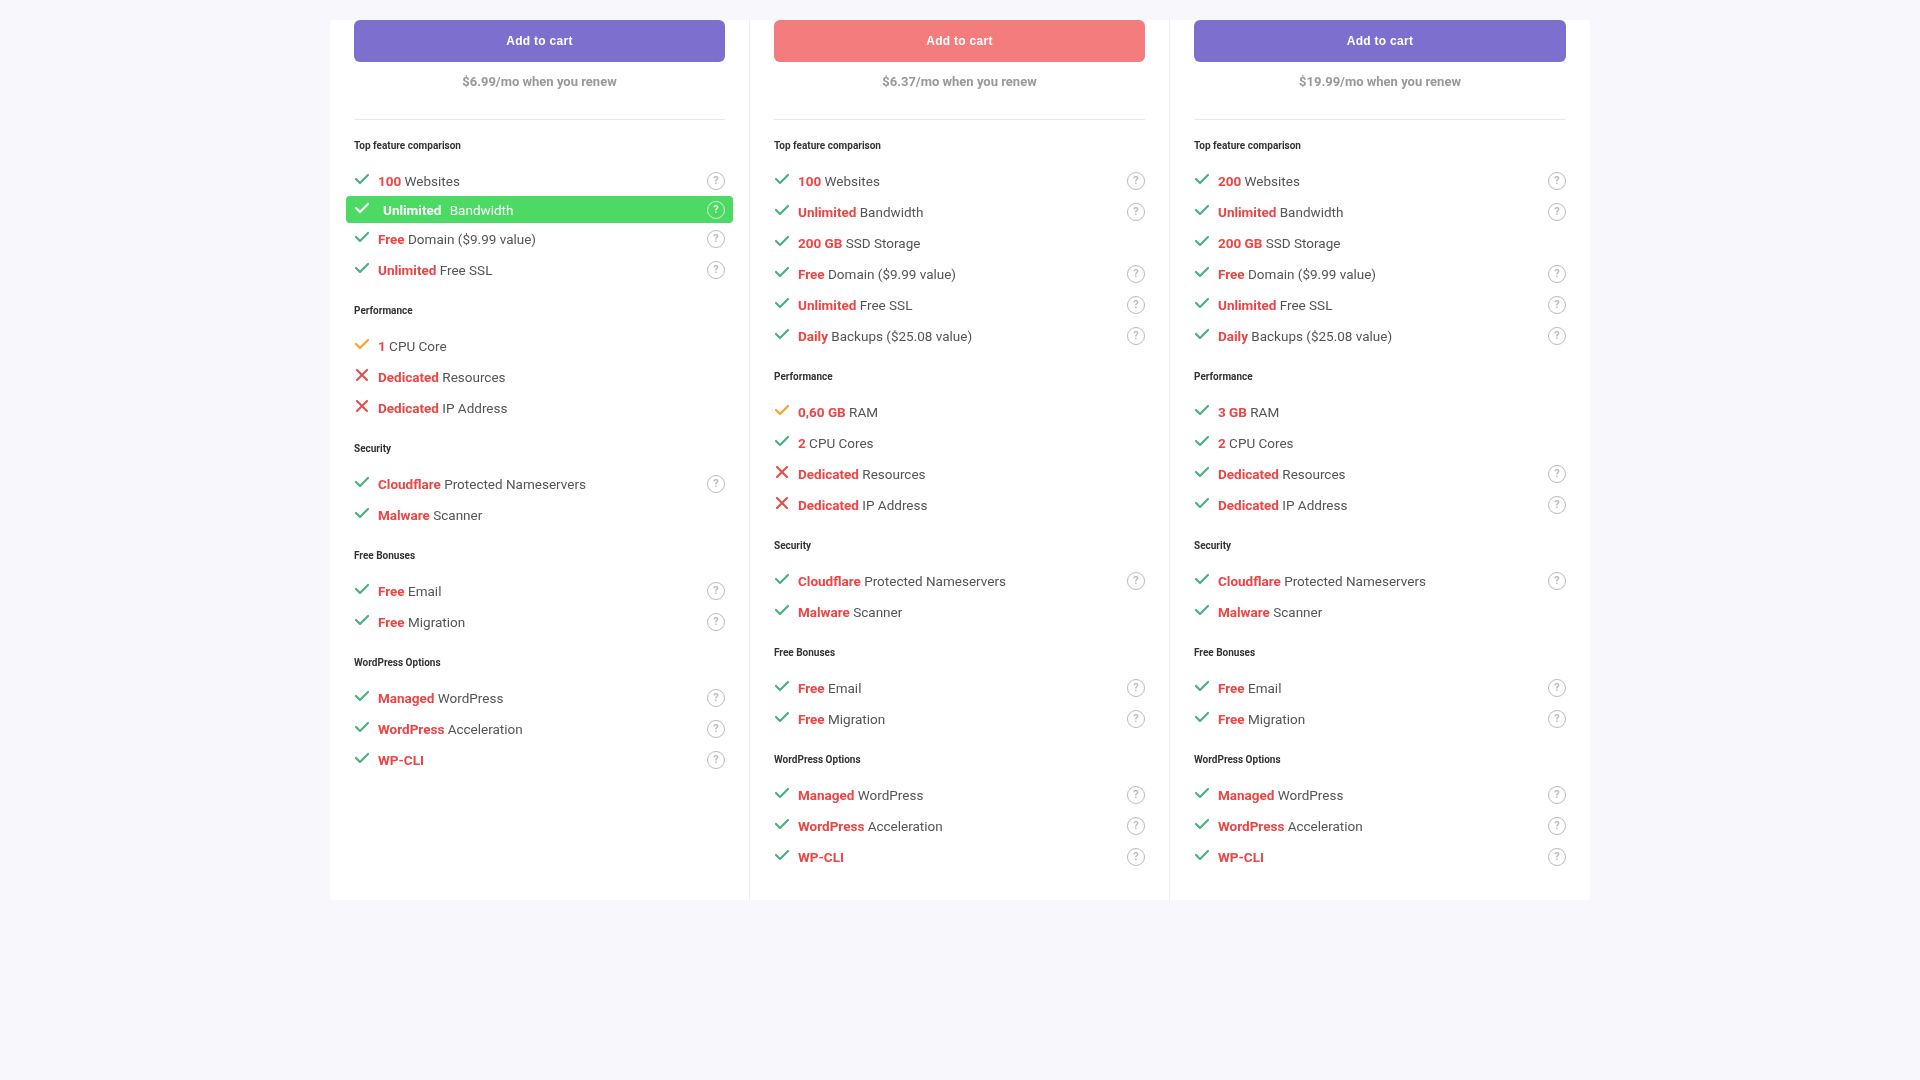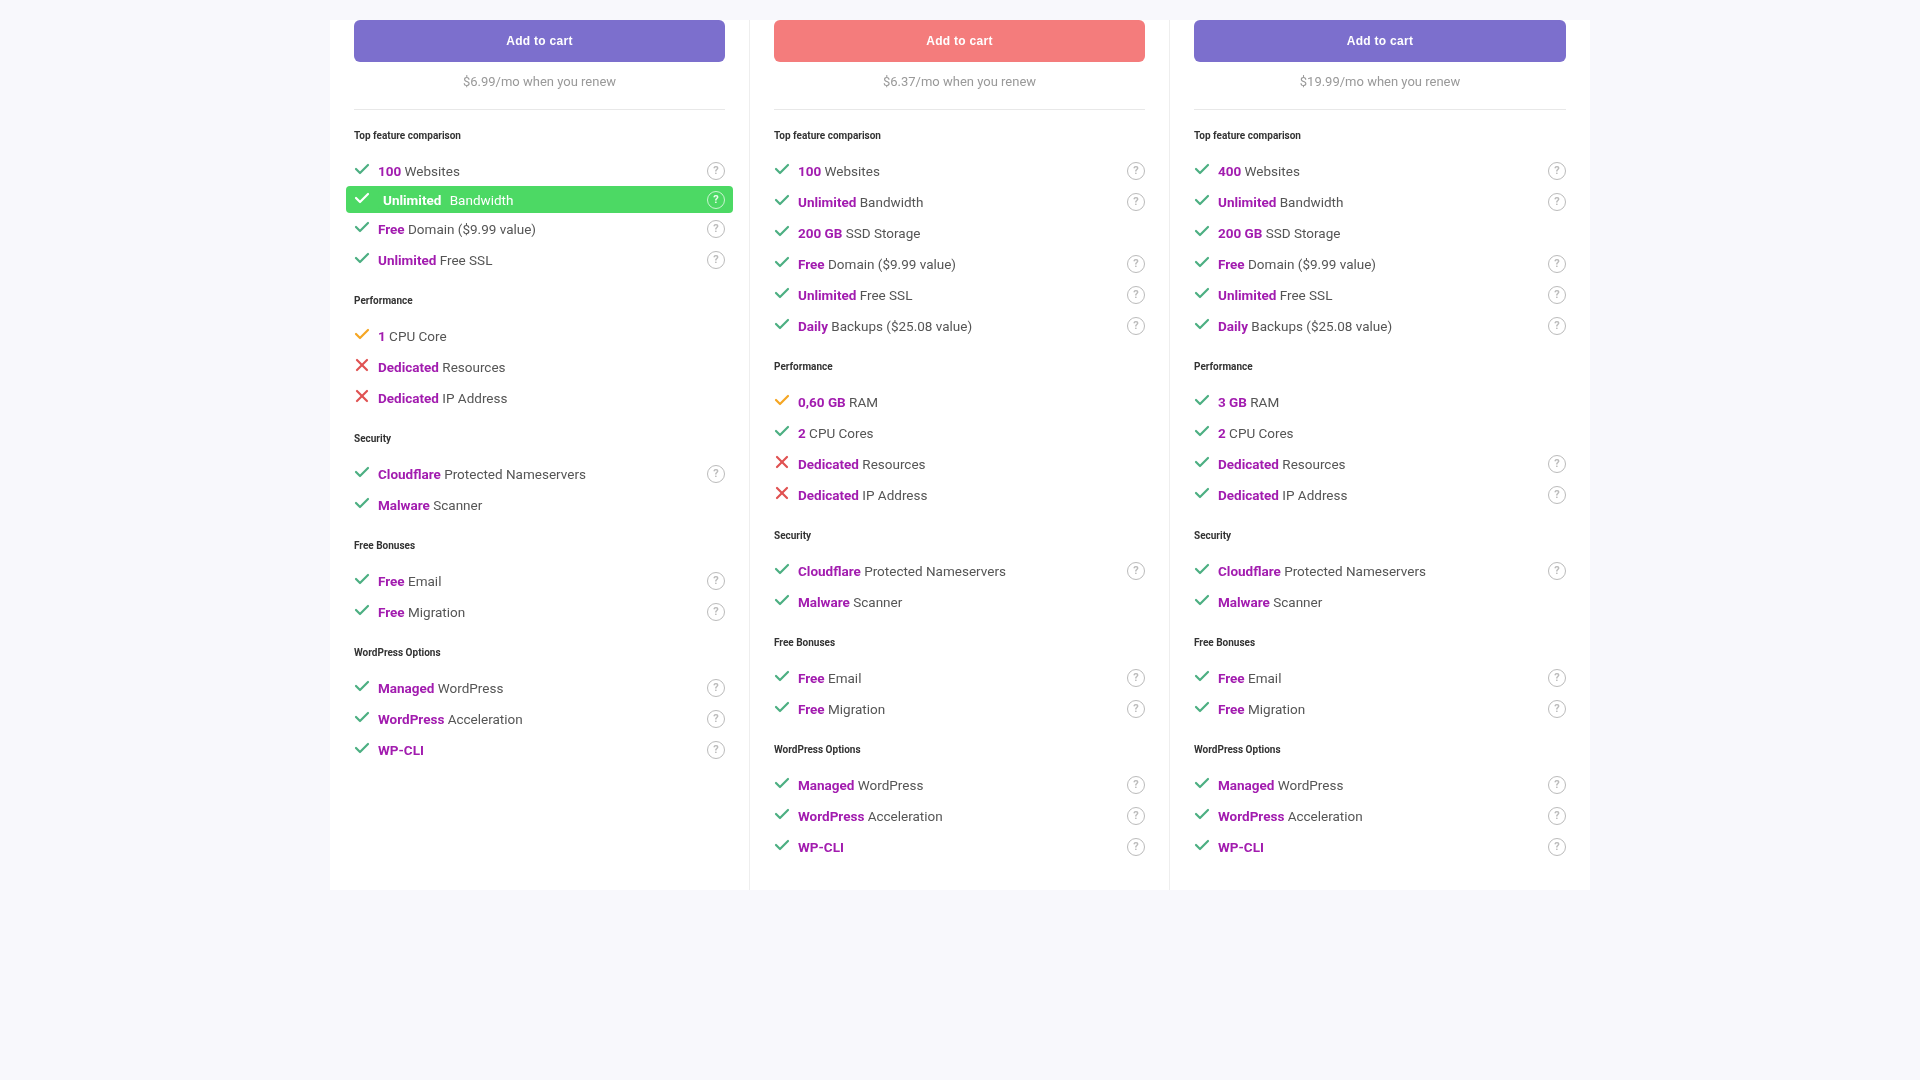--- a/index.html
+++ b/index.html
@@ -41,21 +41,22 @@
       cursor: pointer;
       margin-bottom: 12px;
       letter-spacing: 0.3px;
     }
     .cart-button.purple { background: #7c6fcd; color: #fff; }
     .cart-button.pink { background: #f47c7c; color: #fff; }
     .renew-price {
       text-align: center;
       font-size: 13px;
       color: #999;
-      margin-bottom: 20px;
+      margin-bottom: 30px;
+      font-weight: bold;
     }
     .divider {
       border: none;
       border-top: 1px solid #e8e8e8;
       margin-bottom: 20px;
     }
     .section-title {
       font-size: 10px;
       font-weight: 700;
       color: #333;
@@ -84,21 +85,21 @@
       flex-shrink: 0;
     }
     .check-green { color: #4caf82; }
     .check-yellow { color: #f5a623; }
     .cross-red { color: #e05252; }
     .feature-text {
       color: #555;
       font-size: 13.5px;
     }
     .feature-text strong {
-      color: #a21caf;
+      color: #ef4444;
       font-weight: 700;
     }
     .feature-text .highlight-unlimited {
       background: #4cd964;
       color: #fff;
       padding: 1px 5px;
       border-radius: 3px;
       font-weight: 700;
     }
     .info-icon {
@@ -453,21 +454,21 @@
       <button class="cart-button purple">Add to cart</button>
       <div class="renew-price">$19.99/mo when you renew</div>
       <hr class="divider">
       <div class="section-title">Top feature comparison</div>
       <ul class="feature-list">
         <li class="feature-item">
           <div class="feature-left">
             <span><svg class="check-icon check-green" viewBox="0 0 16 16" fill="none" xmlns="http://www.w3.org/2000/svg">
                 <polyline points="2,8 6,12 14,4" stroke="currentColor" stroke-width="2.2" stroke-linecap="round" stroke-linejoin="round"></polyline>
               </svg></span>
-            <span class="feature-text"><strong>400</strong> Websites</span>
+            <span class="feature-text"><strong>200</strong> Websites</span>
           </div>
           <div class="info-icon">?</div>
         </li>
         <li class="feature-item">
           <div class="feature-left">
             <span><svg class="check-icon check-green" viewBox="0 0 16 16" fill="none" xmlns="http://www.w3.org/2000/svg">
                 <polyline points="2,8 6,12 14,4" stroke="currentColor" stroke-width="2.2" stroke-linecap="round" stroke-linejoin="round"></polyline>
               </svg></span>
             <span class="feature-text"><strong>Unlimited</strong> Bandwidth</span>
           </div>

